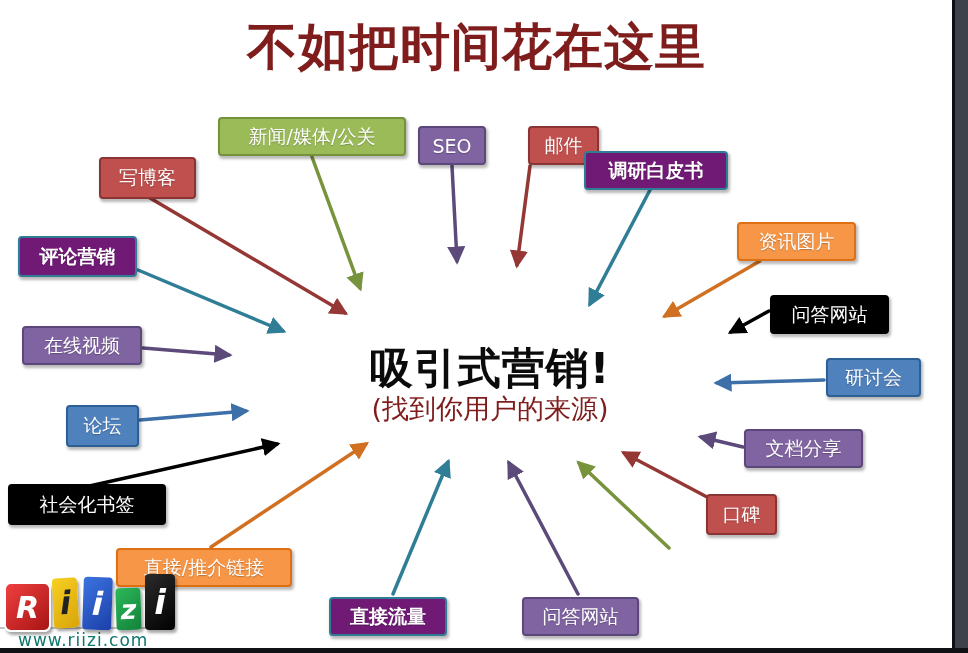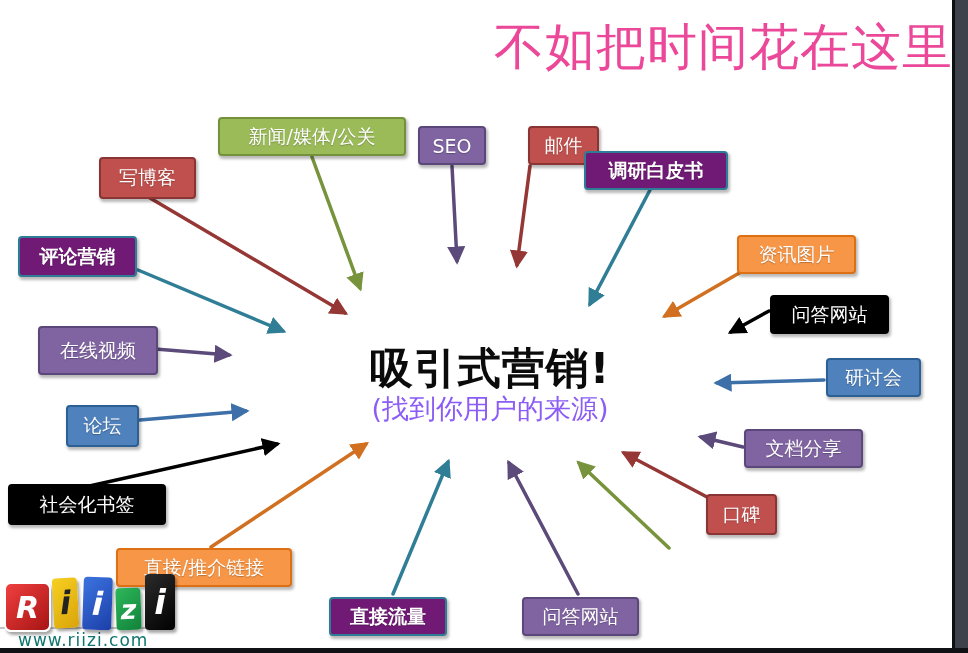--- a/index.html
+++ b/index.html
@@ -3,41 +3,41 @@
 <meta charset="utf-8">
 <style>
   html,body{margin:0;padding:0;}
   body{font-family:"DejaVu Sans","Liberation Sans",sans-serif;background:#fff;}
   .stage{position:relative;width:968px;height:653px;background:#fff;overflow:hidden;}
 
   .right-strip{position:absolute;top:0;right:0;width:13px;height:100%;
     background:#3E434B;border-left:3px solid #0d0f12;}
   .bottom-strip{position:absolute;left:0;bottom:0;width:100%;height:5px;background:#101114;z-index:6;}
 
-  .page-title{position:absolute;left:0;top:14px;width:953px;text-align:right;
-    font-size:50px;font-weight:400;color:#ec4899;letter-spacing:1px;}
+  .page-title{position:absolute;left:0;top:14px;width:953px;text-align:center;
+    font-size:50px;font-weight:700;color:#7f1d1d;letter-spacing:1px;}
 
   .arrow-layer{position:absolute;left:0;top:0;pointer-events:none;}
   .arrow-layer line{stroke-width:3.5;stroke-linecap:round;}
 
   .node{position:absolute;display:flex;align-items:center;justify-content:center;
     box-sizing:border-box;color:#fff;font-size:19px;border:2px solid;border-radius:4px;
     box-shadow:1.5px 2.5px 3px rgba(0,0,0,.28);white-space:nowrap;z-index:3;
     text-shadow:0 1px 1px rgba(0,0,0,.25);}
   .node--red{background:#C0504D;border-color:#8A3533;}
   .node--green{background:#9BBB59;border-color:#75913B;}
   .node--purple{background:#8064A2;border-color:#5C477B;}
   .node--teal{background:#701a75;border-color:#2E7C95;font-weight:bold;}
   .node--orange{background:#F79646;border-color:#DD7013;}
   .node--blue{background:#4F81BD;border-color:#2C5F94;}
   .node--black{background:#000;border-color:#000;}
 
   .center-block{position:absolute;left:290px;top:328px;width:400px;text-align:center;z-index:2;margin-top:16px;}
   .center-title{font-size:43px;font-weight:900;color:#0b0b0b;letter-spacing:1px;line-height:1.15;}
-  .center-subtitle{font-size:27px;color:#8b5cf6;line-height:1.1;margin-top:1px;}
+  .center-subtitle{font-size:27px;color:#7f1d1d;line-height:1.1;margin-top:1px;}
 
   .logo-tile{position:absolute;display:flex;align-items:center;justify-content:center;
     font-weight:bold;font-style:italic;border-radius:4px;z-index:4;
     box-shadow:2px 3px 3px rgba(0,0,0,.35);}
   .tile-r{left:4px;top:582px;width:43px;height:46px;font-size:30px;color:#fff;
     background:linear-gradient(135deg,#ef4040,#a81414);border:2px solid #fff;border-radius:7px;}
   .tile-y{left:53px;top:578px;width:25px;height:50px;font-size:32px;color:#222;
     background:linear-gradient(135deg,#f7d021,#d9a40a);transform:rotate(-3deg);}
   .tile-b{left:83px;top:577px;width:29px;height:53px;font-size:32px;color:#fff;
     background:linear-gradient(135deg,#3c74e0,#1c3fa8);transform:rotate(2deg);}
@@ -99,22 +99,22 @@
     <line x1="393" y1="594" x2="448" y2="462" marker-end="url(#ah-teal)" stroke="#2F7E96"></line>
     <line x1="578" y1="594" x2="509" y2="463" marker-end="url(#ah-purple)" stroke="#5B4A7A"></line>
   </svg>
 
   <div class="node node--red" style="left:99px;top:157px;width:97px;height:42px;">写博客</div>
   <div class="node node--green" style="left:218px;top:117px;width:188px;height:39px;">新闻/媒体/公关</div>
   <div class="node node--purple" style="left:418px;top:126px;width:68px;height:39px;">SEO</div>
   <div class="node node--red" style="left:497px;top:126px;width:71px;height:39px;margin-left:31px;">邮件</div>
   <div class="node node--teal" style="left:584px;top:151px;width:144px;height:39px;">调研白皮书</div>
   <div class="node node--teal" style="left:18px;top:236px;width:119px;height:41px;">评论营销</div>
-  <div class="node node--orange" style="left:737px;top:235px;width:119px;height:39px;">资讯图片</div>
-  <div class="node node--purple" style="left:38px;top:326px;width:120px;height:49px;text-align:center;">在线视频</div>
+  <div class="node node--orange" style="left:737px;top:222px;width:119px;height:39px;">资讯图片</div>
+  <div class="node node--purple" style="left:22px;top:326px;width:120px;height:39px;text-align:center;">在线视频</div>
   <div class="node node--black" style="left:770px;top:295px;width:119px;height:39px;">问答网站</div>
   <div class="node node--blue" style="left:66px;top:405px;width:73px;height:42px;">论坛</div>
   <div class="node node--blue" style="left:826px;top:358px;width:95px;height:39px;">研讨会</div>
   <div class="node node--black" style="left:8px;top:484px;width:158px;height:41px;">社会化书签</div>
   <div class="node node--red" style="left:706px;top:494px;width:71px;height:41px;">口碑</div>
   <div class="node node--purple" style="left:744px;top:429px;width:119px;height:39px;">文档分享</div>
   <div class="node node--orange" style="left:116px;top:548px;width:176px;height:39px;">直接/推介链接</div>
   <div class="node node--teal" style="left:329px;top:597px;width:118px;height:39px;">直接流量</div>
   <div class="node node--purple" style="left:522px;top:597px;width:117px;height:39px;">问答网站</div>
 

